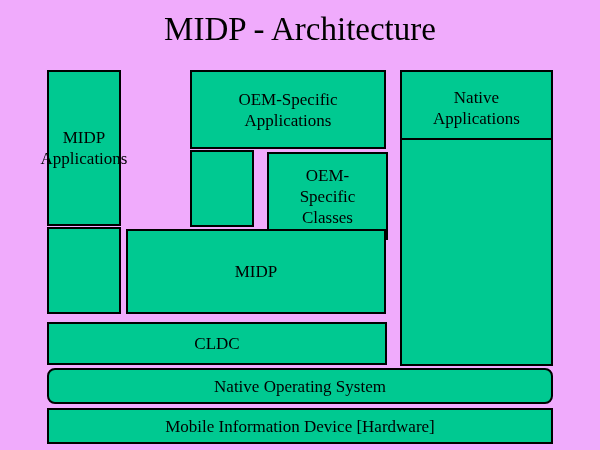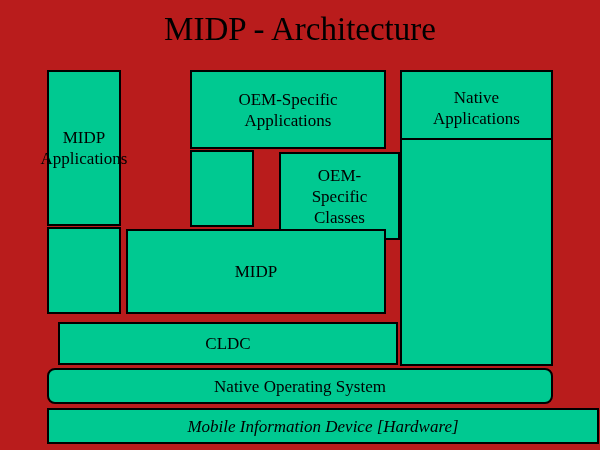--- a/index.html
+++ b/index.html
@@ -4,21 +4,21 @@
 <style>
   html, body {
     margin: 0;
     padding: 0;
     background: #ffffff;
   }
   #page {
     position: relative;
     width: 600px;
     height: 450px;
-    background: #b91c1c;
+    background: #f0abfc;
     overflow: hidden;
     font-family: "Liberation Serif", "DejaVu Serif", serif;
   }
   #diagram-title {
     position: absolute;
     left: 0;
     top: 8px;
     width: 600px;
     text-align: center;
     font-size: 33px;
@@ -46,27 +46,27 @@
     display: block;
     white-space: pre-line;
   }
   .box.empty { }
 
   
   #box-midp-applications      { left: 47px;  top: 70px;  width: 74px;  height: 156px; }
   #box-midp-apps-sub          { left: 47px;  top: 227px; width: 74px;  height: 87px;  }
   #box-oem-specific-applications { left: 190px; top: 70px; width: 196px; height: 79px; }
   #box-oem-apps-sub           { left: 190px; top: 150px; width: 64px;  height: 77px;  }
-  #box-oem-specific-classes   { left: 279px; top: 152px; width: 121px; height: 88px;  }
+  #box-oem-specific-classes   { left: 267px; top: 152px; width: 121px; height: 88px;  }
   #box-midp                   { left: 126px; top: 229px; width: 260px; height: 85px;  }
-  #box-cldc                   { left: 58px;  top: 322px; width: 340px; height: 43px;  }
+  #box-cldc                   { left: 47px;  top: 322px; width: 340px; height: 43px;  }
   #box-native-applications    { left: 400px; top: 70px;  width: 153px; height: 76px;  }
   #box-native-apps-sub        { left: 400px; top: 138px; width: 153px; height: 228px; }
   #box-native-operating-system{ left: 47px;  top: 368px; width: 506px; height: 36px; border-radius: 8px;  }
-  #box-mobile-information-device { left: 47px; top: 408px; width: 552px; height: 36px; font-style: italic; }
+  #box-mobile-information-device { left: 47px; top: 408px; width: 506px; height: 36px; }
 </style>
 </head>
 <body>
 
 <div id="page">
 
   <div id="diagram-title">MIDP - Architecture</div>
 
   <div class="box" id="box-midp-applications">
     <span class="lbl">MIDP

